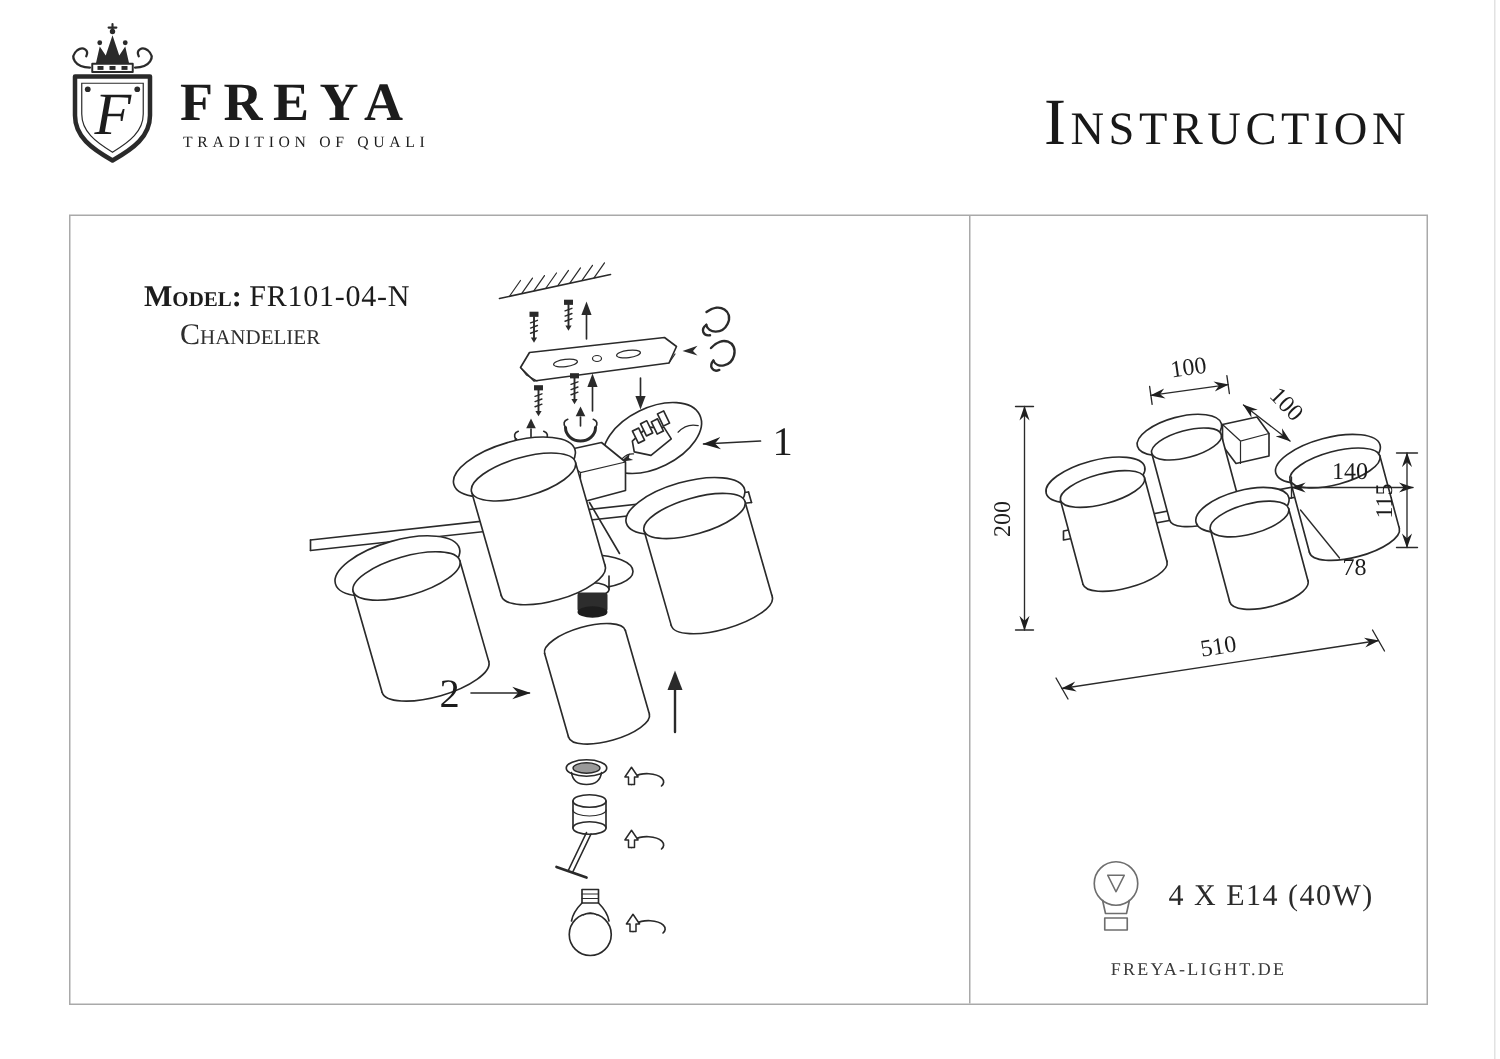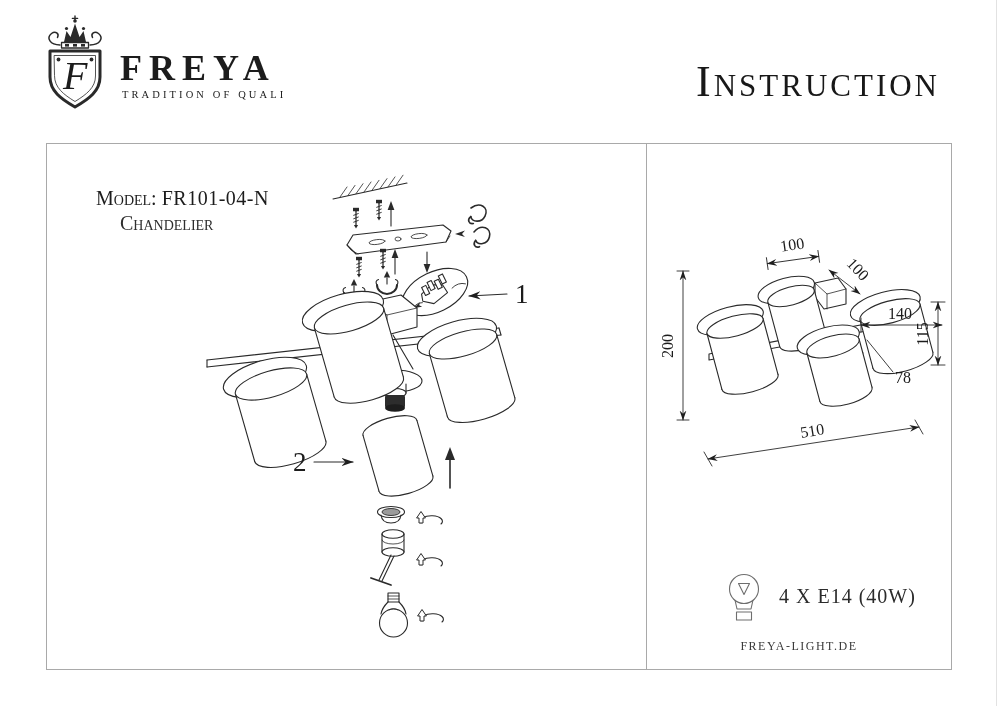--- a/index.html
+++ b/index.html
@@ -14,21 +14,21 @@
                 font-variant:small-caps; font-size:44px; letter-spacing:3px; color:#181818; }
 
   
   .sheet { position:absolute; left:46px; top:143px; width:906px; height:527px;
            border:1px solid #a9a9a9; display:flex; background:#fff; }
   .panel-left  { position:relative; width:599px; height:100%; }
   .panel-right { position:relative; width:307px; height:100%; border-left:1px solid #a9a9a9; }
 
   .model-block { position:absolute; left:49px; top:42px; line-height:1.25; }
   .model-line  { font-size:20px; }
-  .model-label { font-weight:normal; font-variant:small-caps; }
+  .model-label { font-weight:bold; font-variant:small-caps; }
   .model-value { font-variant:normal; letter-spacing:0.5px; }
   .product-type{ font-size:20px; font-variant:small-caps; color:#2e2e2e;margin-left:24px; }
 
   svg { display:block; }
   svg text { font-family:"Liberation Serif", serif; fill:#1c1c1c; }
   .ln  { stroke:#2a2a2a; fill:none; stroke-width:1.1; stroke-linecap:round; stroke-linejoin:round; }
   .lnt { stroke:#2a2a2a; fill:none; stroke-width:0.8; stroke-linecap:round; }
   .fw  { stroke:#2a2a2a; fill:#ffffff; stroke-width:1.1; stroke-linejoin:round; }
   .fd  { fill:#2a2a2a; stroke:none; }
   .mask{ fill:#ffffff; stroke:none; }

